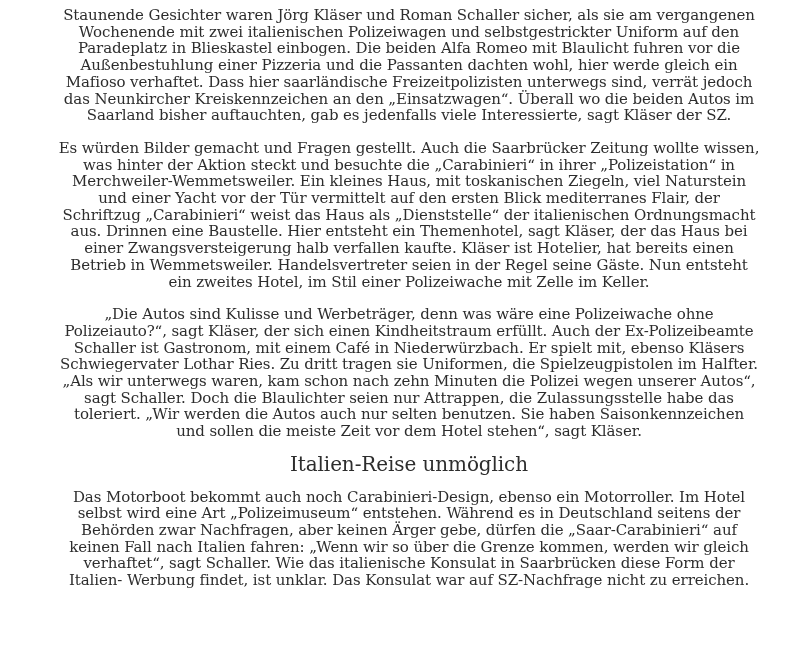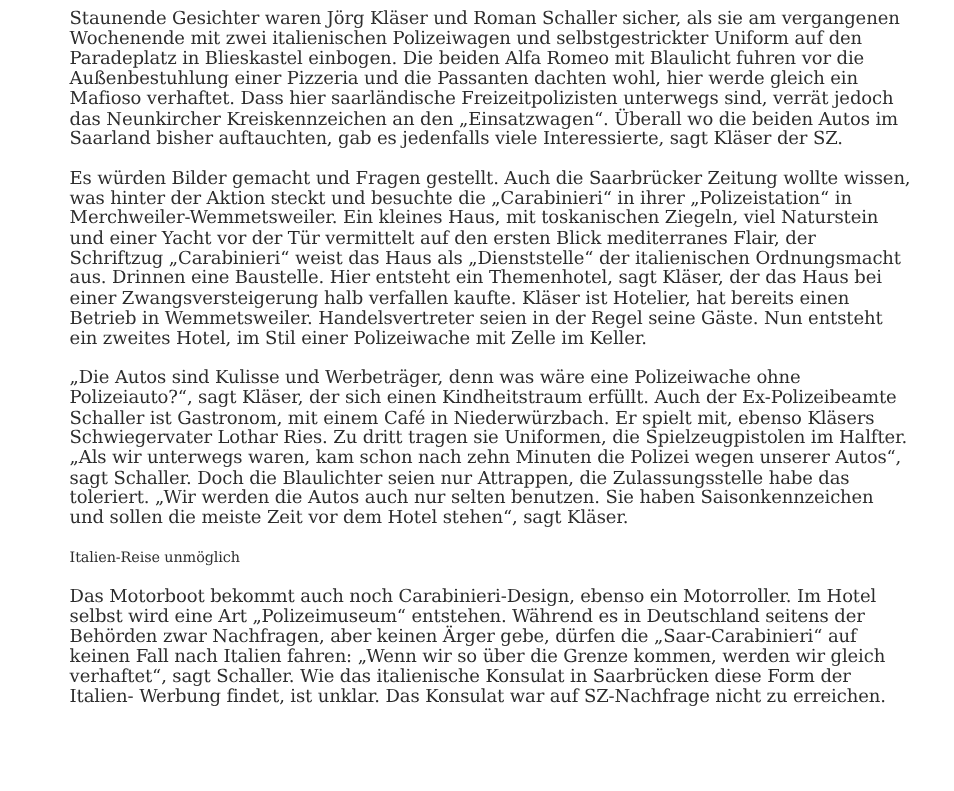--- a/index.html
+++ b/index.html
@@ -21,24 +21,24 @@
     width: 702px;
   }
   .article-body p.paragraph,
   .article-body h2.heading {
     margin: 0 0 16px 0;
     padding: 0;
     font-size: 15px;
     line-height: 16.7px;
     font-weight: normal;
     letter-spacing: -0.1px;
-    text-align: left;
+    text-align: center;
   }
   .article-body h2.heading {
-    font-size: 12px; 
+    font-size: 20px; 
   }
 </style>
 </head>
 <body style="background: rgb(255, 255, 255); color: rgb(45, 45, 45);">
 
 <main class="article-body">
     <p class="paragraph">Staunende Gesichter waren Jörg Kläser und Roman Schaller sicher, als sie am vergangenen Wochenende mit zwei italienischen Polizeiwagen und selbstgestrickter Uniform auf den Paradeplatz in Blieskastel einbogen. Die beiden Alfa Romeo mit Blaulicht fuhren vor die Außenbestuhlung einer Pizzeria und die Passanten dachten wohl, hier werde gleich ein Mafioso verhaftet. Dass hier saarländische Freizeitpolizisten unterwegs sind, verrät jedoch das Neunkircher Kreiskennzeichen an den „Einsatzwagen“. Überall wo die beiden Autos im Saarland bisher auftauchten, gab es jedenfalls viele Interessierte, sagt Kläser der SZ.</p>
     <p class="paragraph">Es würden Bilder gemacht und Fragen gestellt. Auch die Saarbrücker Zeitung wollte wissen, was hinter der Aktion steckt und besuchte die „Carabinieri“ in ihrer „Polizeistation“ in Merchweiler-Wemmetsweiler. Ein kleines Haus, mit toskanischen Ziegeln, viel Naturstein und einer Yacht vor der Tür vermittelt auf den ersten Blick mediterranes Flair, der Schriftzug „Carabinieri“ weist das Haus als „Dienststelle“ der italienischen Ordnungsmacht aus. Drinnen eine Baustelle. Hier entsteht ein Themenhotel, sagt Kläser, der das Haus bei einer Zwangsversteigerung halb verfallen kaufte. Kläser ist Hotelier, hat bereits einen Betrieb in Wemmetsweiler. Handelsvertreter seien in der Regel seine Gäste. Nun entsteht ein zweites Hotel, im Stil einer Polizeiwache mit Zelle im Keller.</p>
     <p class="paragraph">„Die Autos sind Kulisse und Werbeträger, denn was wäre eine Polizeiwache ohne Polizeiauto?“, sagt Kläser, der sich einen Kindheitstraum erfüllt. Auch der Ex-Polizeibeamte Schaller ist Gastronom, mit einem Café in Niederwürzbach. Er spielt mit, ebenso Kläsers Schwiegervater Lothar Ries. Zu dritt tragen sie Uniformen, die Spielzeugpistolen im Halfter. „Als wir unterwegs waren, kam schon nach zehn Minuten die Polizei wegen unserer Autos“, sagt Schaller. Doch die Blaulichter seien nur Attrappen, die Zulassungsstelle habe das toleriert. „Wir werden die Autos auch nur selten benutzen. Sie haben Saisonkennzeichen und sollen die meiste Zeit vor dem Hotel stehen“, sagt Kläser.</p>
     <h2 class="heading">Italien-Reise unmöglich</h2>

